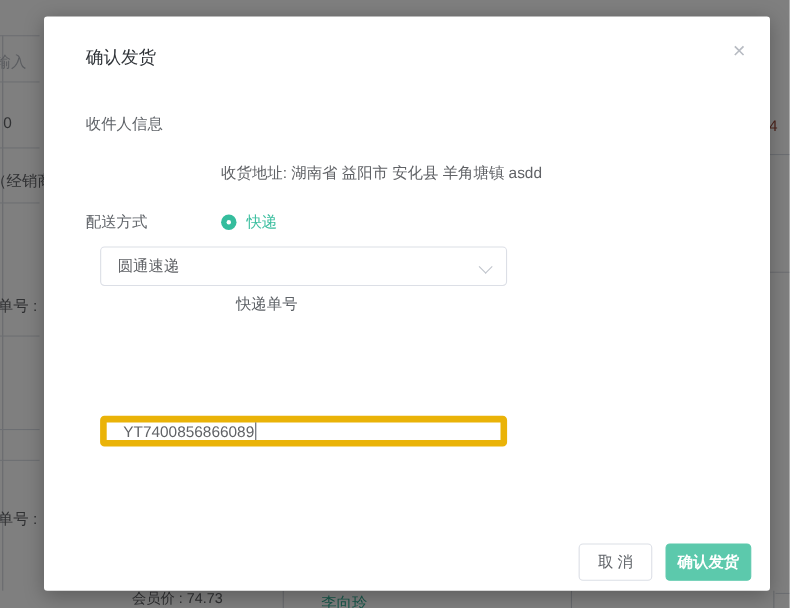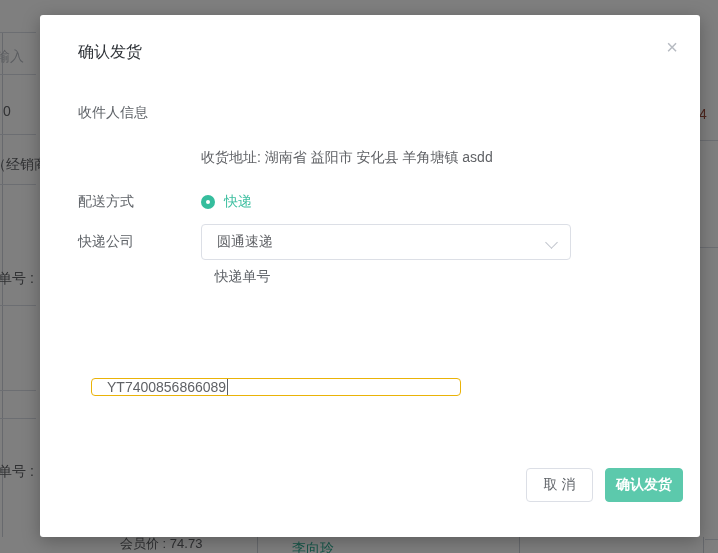--- a/index.html
+++ b/index.html
@@ -56,27 +56,27 @@
   }
   .select-text{padding-left:15px;font-size:14px;color:#606266;}
   .chevron{
     position:absolute;right:14px;top:13px;width:8px;height:8px;
     border-right:1.4px solid #c0c4cc;border-bottom:1.4px solid #c0c4cc;
     transform:rotate(45deg);
   }
   
   .input-box{
     margin-left:13px;width:370px;height:36px;box-sizing:border-box;
-    border:1px solid #eab308;border-radius:4px;background:#fff;
+    border:6px solid #eab308;border-radius:4px;background:#fff;
     display:flex;align-items:center;cursor:text;
   }
   .input-text{padding-left:15px;font-size:14px;color:#606266;}
   .caret{width:1px;height:16px;background:#5a5e66;margin-left:1px;}
   
-  .footer{position:absolute;top:453px;right:17px;display:flex;align-items:center;}
+  .footer{position:absolute;top:479px;right:17px;display:flex;align-items:center;}
   .btn{height:34px;box-sizing:border-box;border-radius:4px;font-size:14px;
        display:flex;align-items:center;justify-content:center;cursor:pointer;}
   .btn-cancel{width:67px;background:#fff;border:1px solid #dcdfe6;color:#5f6368;}
   .btn-confirm{width:78px;background:#5cc9ac;border:1px solid #5cc9ac;color:#fff;
                font-weight:bold;margin-left:12px;}
 </style>
 </head>
 <body>
 
 <div class="page">
@@ -125,21 +125,20 @@
       <span class="radio-label">快递</span>
     </div>
   </div>
 
   <div class="row row-address">
     <div class="row-label"></div>
     <div class="row-value">收货地址: 湖南省 益阳市 安化县 羊角塘镇 asdd</div>
   </div>
 
   <div class="row row-company">
-    <div class="row-label">快递公司</div>
     <div class="select-box">
       <span class="select-text">圆通速递</span>
       <span class="chevron"></span>
     </div>
   </div>
 
   <div class="row row-tracking">
     <div class="row-label">快递单号</div>
     <div class="input-box">
       <span class="input-text">YT7400856866089</span>

